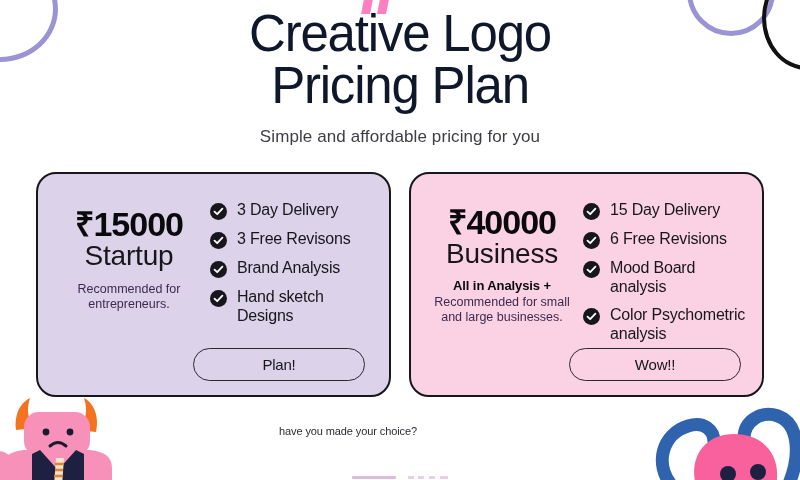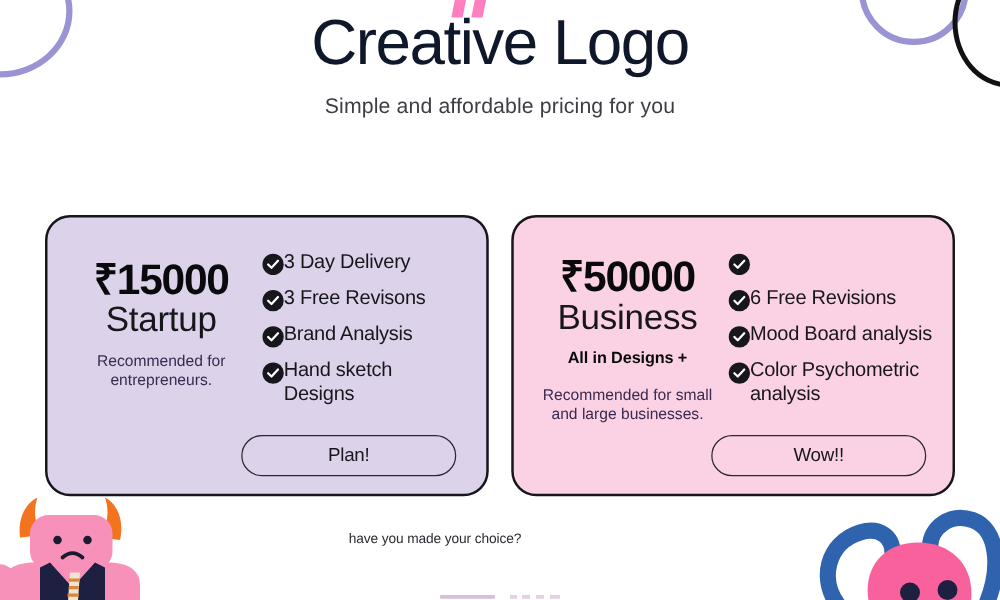--- a/index.html
+++ b/index.html
@@ -150,30 +150,31 @@
     margin-top: 10px;
     letter-spacing: -.1px;
   }
   .recommend {
     font-size: 12.5px;
     line-height: 15px;
     color: #3b2a50;
     margin-top: 12px;
     padding: 0 6px;
   }
-  .card.pink .recommend { margin-top: 16px; }
+  .card.pink .recommend { margin-top: 2px; }
 
   .card-right {
     flex: 1;
     padding-top: 10px;
     padding-left: 6px;
   }
   .feature {
     display: flex;
     align-items: flex-start;
+    gap: 10px;
     margin-bottom: 9px;
   }
   .check {
     flex: none;
     width: 17px; height: 17px;
     border-radius: 50%;
     background: #17161b;
     margin-top: 3px;
     position: relative;
   }
@@ -257,20 +258,21 @@
 </div>
 
 <div class="deco" id="footer-mark">
   <b></b>
     <u></u>
 </div>
 
 <div id="header">
   <h1 id="page-title">
     <span>Creative Logo</span><br>
+    <span>Pricing Plan</span>
   </h1>
   <p id="page-subtitle">Simple and affordable pricing for you</p>
 </div>
 
 <div id="cards">
 
   <div class="card purple">
     <div class="card-left">
       <div class="price">₹15000</div>
       <div class="plan-name">Startup</div>
@@ -308,32 +310,33 @@
             </svg>
         </span>
         <span class="feature-label">Hand sketch Designs</span>
       </div>
     </div>
     <button class="cta">Plan!</button>
   </div>
 
   <div class="card pink">
     <div class="card-left">
-      <div class="price">₹50000</div>
+      <div class="price">₹40000</div>
       <div class="plan-name">Business</div>
-      <div class="all-in">All in Designs +</div>
+      <div class="all-in">All in Analysis +</div>
       <div class="recommend">Recommended for small and large businesses.</div>
     </div>
     <div class="card-right">
       <div class="feature">
         <span class="check">
           <svg width="11" height="11" viewBox="0 0 11 11">
               <path d="M1.5 5.6 L4.2 8.2 L9.4 2.6" stroke="#ffffff" stroke-width="1.8" fill="none" stroke-linecap="round" stroke-linejoin="round"></path>
             </svg>
         </span>
+        <span class="feature-label">15 Day Delivery</span>
       </div>
       <div class="feature">
         <span class="check">
           <svg width="11" height="11" viewBox="0 0 11 11">
               <path d="M1.5 5.6 L4.2 8.2 L9.4 2.6" stroke="#ffffff" stroke-width="1.8" fill="none" stroke-linecap="round" stroke-linejoin="round"></path>
             </svg>
         </span>
         <span class="feature-label">6 Free Revisions</span>
       </div>
       <div class="feature">

